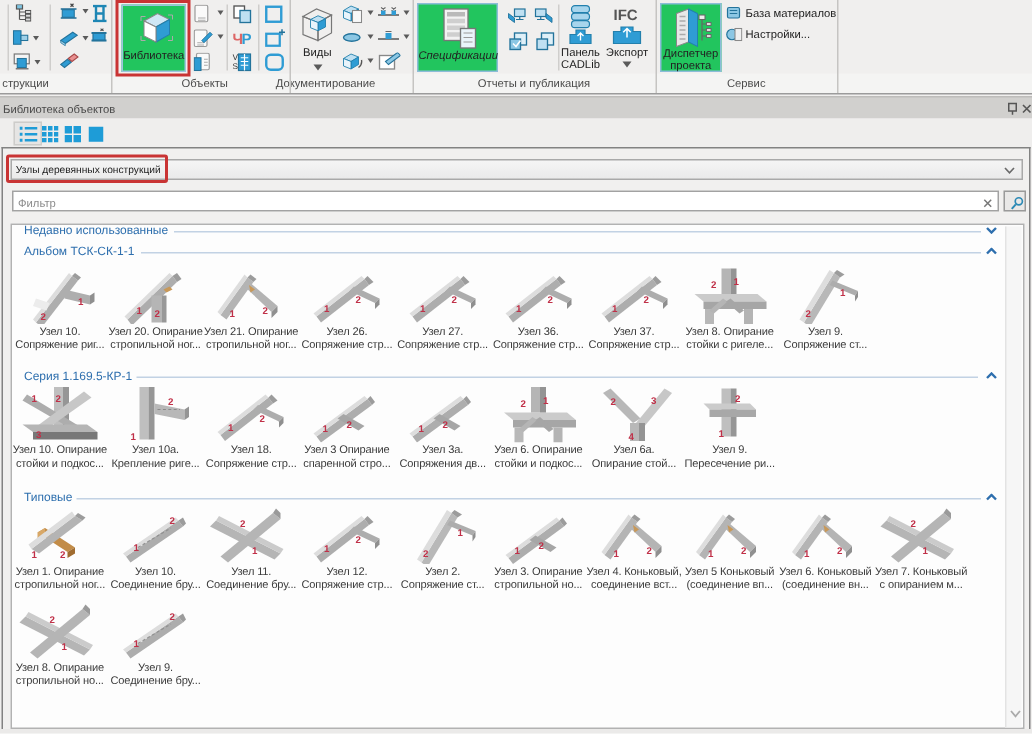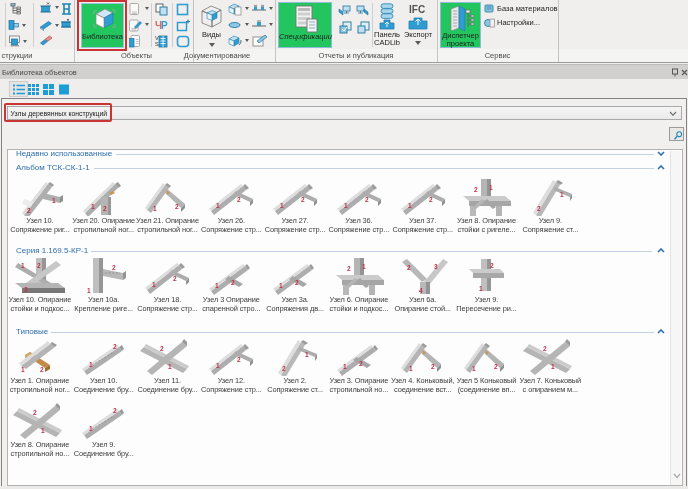--- a/index.html
+++ b/index.html
@@ -460,20 +460,26 @@
 </div>
 
 <div class="inner">
  <div class="combo">
   <div class="t">Узлы деревянных конструкций</div>
   <svg style="position:absolute;right:4px;top:4px" width="8" height="6" viewBox="0 0 8 6">
    <path d="M1 1 L4 4.2 L7 1" stroke="#6a6a6a" stroke-width="1.1" fill="none"></path>
   </svg>
  </div>
  <div class="redbox"></div>
+ <div class="filter">
+  <div class="t">Фильтр</div>
+  <svg style="position:absolute;right:3px;top:3.5px" width="7" height="7" viewBox="0 0 7 7">
+        <path d="M1.2 1.2 L5.8 5.8 M5.8 1.2 L1.2 5.8" stroke="#777" stroke-width="1"></path>
+      </svg>
+ </div>
  <div class="searchbtn">
   <svg style="position:absolute;left:2.5px;top:1.5px" width="10" height="11" viewBox="0 0 10 11">
    <circle cx="6.2" cy="4.2" r="2.4" fill="none" stroke="#2b89b5" stroke-width="1.1"></circle>
    <path d="M4.2 6.2 L1.5 9.3" stroke="#2b89b5" stroke-width="1.3"></path>
   </svg>
  </div>
 
  <div class="content">
 
   <div class="sec" style="top:-1px">Недавно использованные</div>
@@ -646,20 +652,26 @@
           <svg class="th" width="56" height="38">
             <use href="#tD"></use>
           </svg>
           <div class="lab">Узел 4. Коньковый,<br>соединение вст...</div>
         </div>
    <div class="cell">
           <svg class="th" width="56" height="38">
             <use href="#tD"></use>
           </svg>
           <div class="lab">Узел 5 Коньковый<br>(соединение вп...</div>
+        </div>
+   <div class="cell">
+          <svg class="th" width="56" height="38">
+            <use href="#tD"></use>
+          </svg>
+          <div class="lab">Узел 6. Коньковый<br>(соединение вн...</div>
         </div>
    <div class="cell">
           <svg class="th" width="56" height="38">
             <use href="#tF"></use>
           </svg>
           <div class="lab">Узел 7. Коньковый<br>с опиранием м...</div>
         </div>
   </div>
   <div class="row" style="top:252px">
    <div class="cell">

